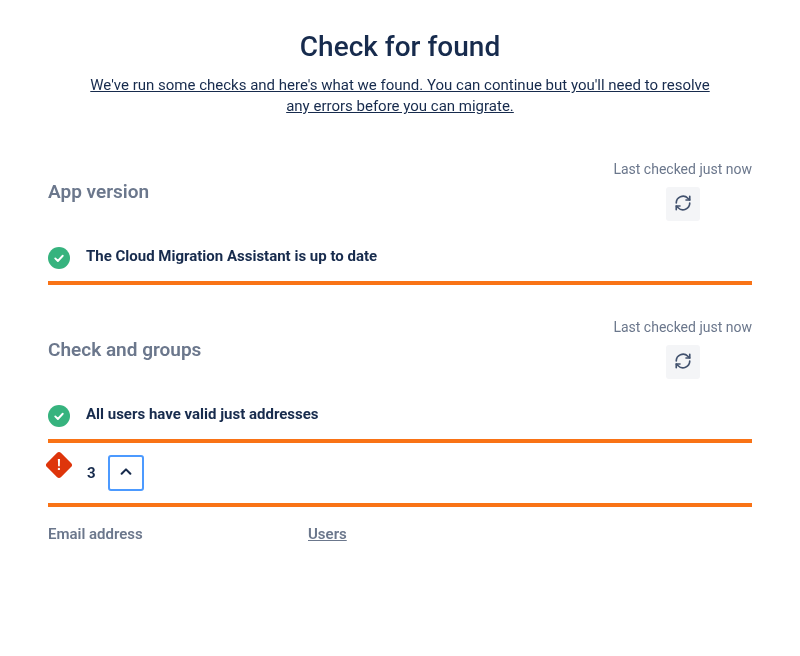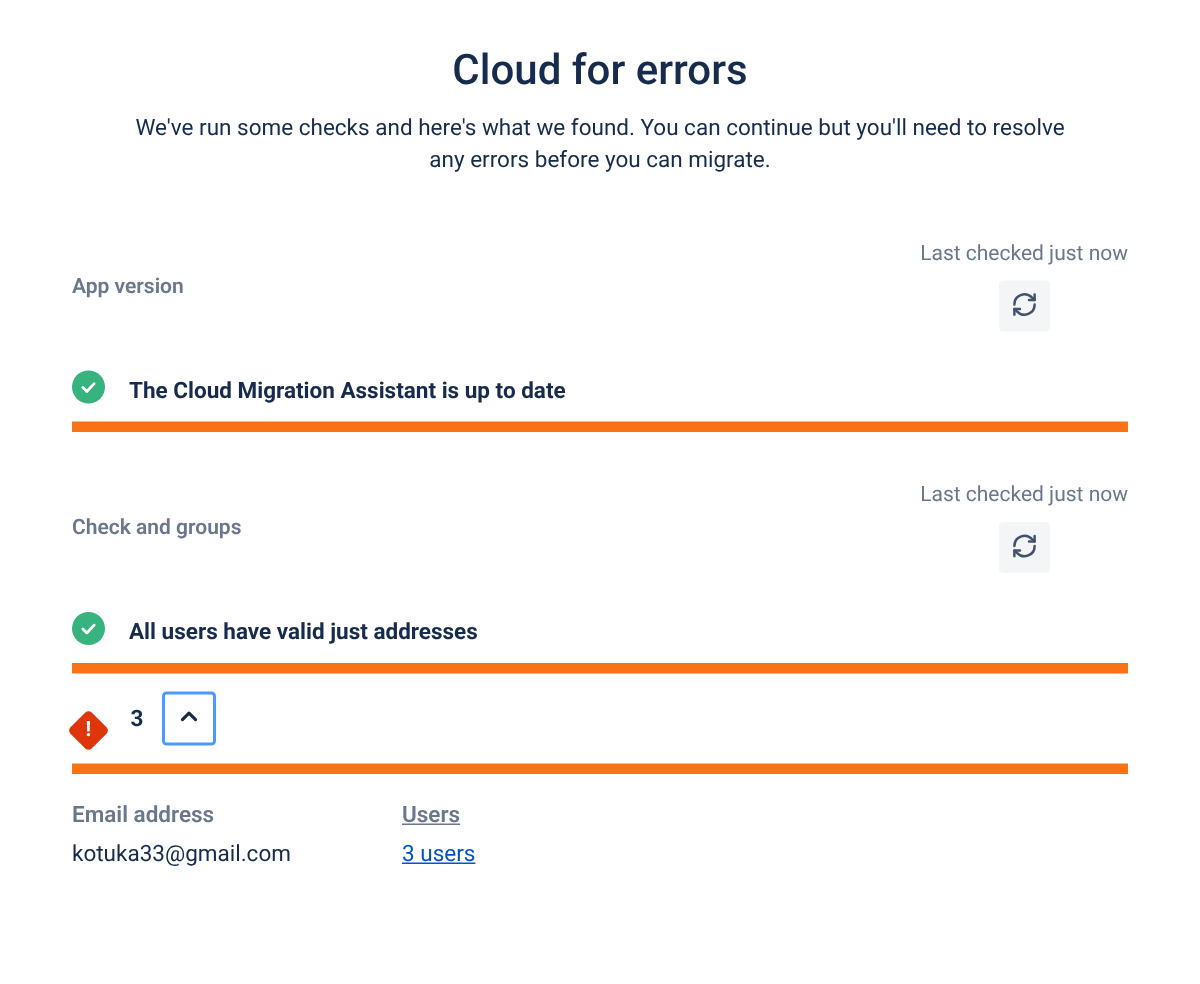--- a/index.html
+++ b/index.html
@@ -18,29 +18,30 @@
       color: #172B4D;
       margin-bottom: 12px;
     }
     .page-subtitle {
       text-align: center;
       font-size: 15px;
       color: #172B4D;
       line-height: 1.4;
       max-width: 640px;
       margin: 0 auto 44px;
+      text-decoration: underline;
     }
     .section-header {
       display: flex;
       align-items: center;
       justify-content: space-between;
       margin-bottom: 14px;
     }
     .section-label {
-      font-size: 14px;
+      font-size: 19px;
       font-weight: 600;
       color: #6B778C;
     }
     .section-meta {
       display: flex;
       align-items: center;
       gap: 10px;
       flex-direction: column;
     }
     .last-checked {
@@ -54,23 +55,23 @@
       border: none;
       border-radius: 3px;
       display: flex;
       align-items: center;
       justify-content: center;
       cursor: pointer;
     }
     .refresh-btn svg { width: 18px; height: 18px; }
     .check-row {
       display: flex;
-      align-items: flex-end;
+      align-items: flex-start;
       padding: 12px 0;
-      border-bottom: 7px solid #f97316;
+      border-bottom: 4px solid #f97316;
     }
     .section-group { margin-bottom: 34px; }
     .status-icon {
       width: 22px;
       height: 22px;
       border-radius: 50%;
       display: flex;
       align-items: center;
       justify-content: center;
       flex-shrink: 0;
@@ -132,21 +133,22 @@
       font-size: 15px;
       color: #172B4D;
       line-height: 1.45;
       margin-bottom: 16px;
     }
     .detail-table {
       width: 100%;
     }
     .detail-headers {
       display: flex;
-      margin-bottom: 4px;
+      margin-bottom: 16px;
+      gap: 40px;
     }
     .col-email { width: 220px; }
     .col-users { flex: 1; text-decoration: underline; }
     .th {
       font-size: 15px;
       font-weight: 600;
       color: #6B778C;
     }
     .detail-row {
       display: flex;
@@ -158,21 +160,21 @@
     }
     .td-users {
       font-size: 15px;
       color: #0052CC;
       cursor: pointer;
     }
   </style>
 </head>
 <body>
 
-<h1 class="page-title">Cloud for errors</h1>
+<h1 class="page-title">Check for found</h1>
 <p class="page-subtitle">We've run some checks and here's what we found. You can continue but you'll need to resolve any errors before you can migrate.</p>
 
 <div class="section-group">
   <div class="section-header">
     <div class="section-label">App version</div>
     <div class="section-meta">
       <span class="last-checked">Last checked just now</span>
       <button class="refresh-btn">
         <span>
           <svg viewBox="0 0 24 24" fill="none" stroke="#42526E" stroke-width="2.2" stroke-linecap="round" stroke-linejoin="round">
@@ -237,19 +239,15 @@
       </button>
     </div>
   </div>
 
   <div class="detail-body">
     <div class="detail-table">
       <div class="detail-headers">
         <div class="th col-email">Email address</div>
         <div class="th col-users">Users</div>
       </div>
-      <div class="detail-row">
-        <div class="td-email col-email">kotuka33@gmail.com</div>
-        <div class="td-users col-users">3 users</div>
-      </div>
     </div>
   </div>
 </div>
 
 </body></html>

